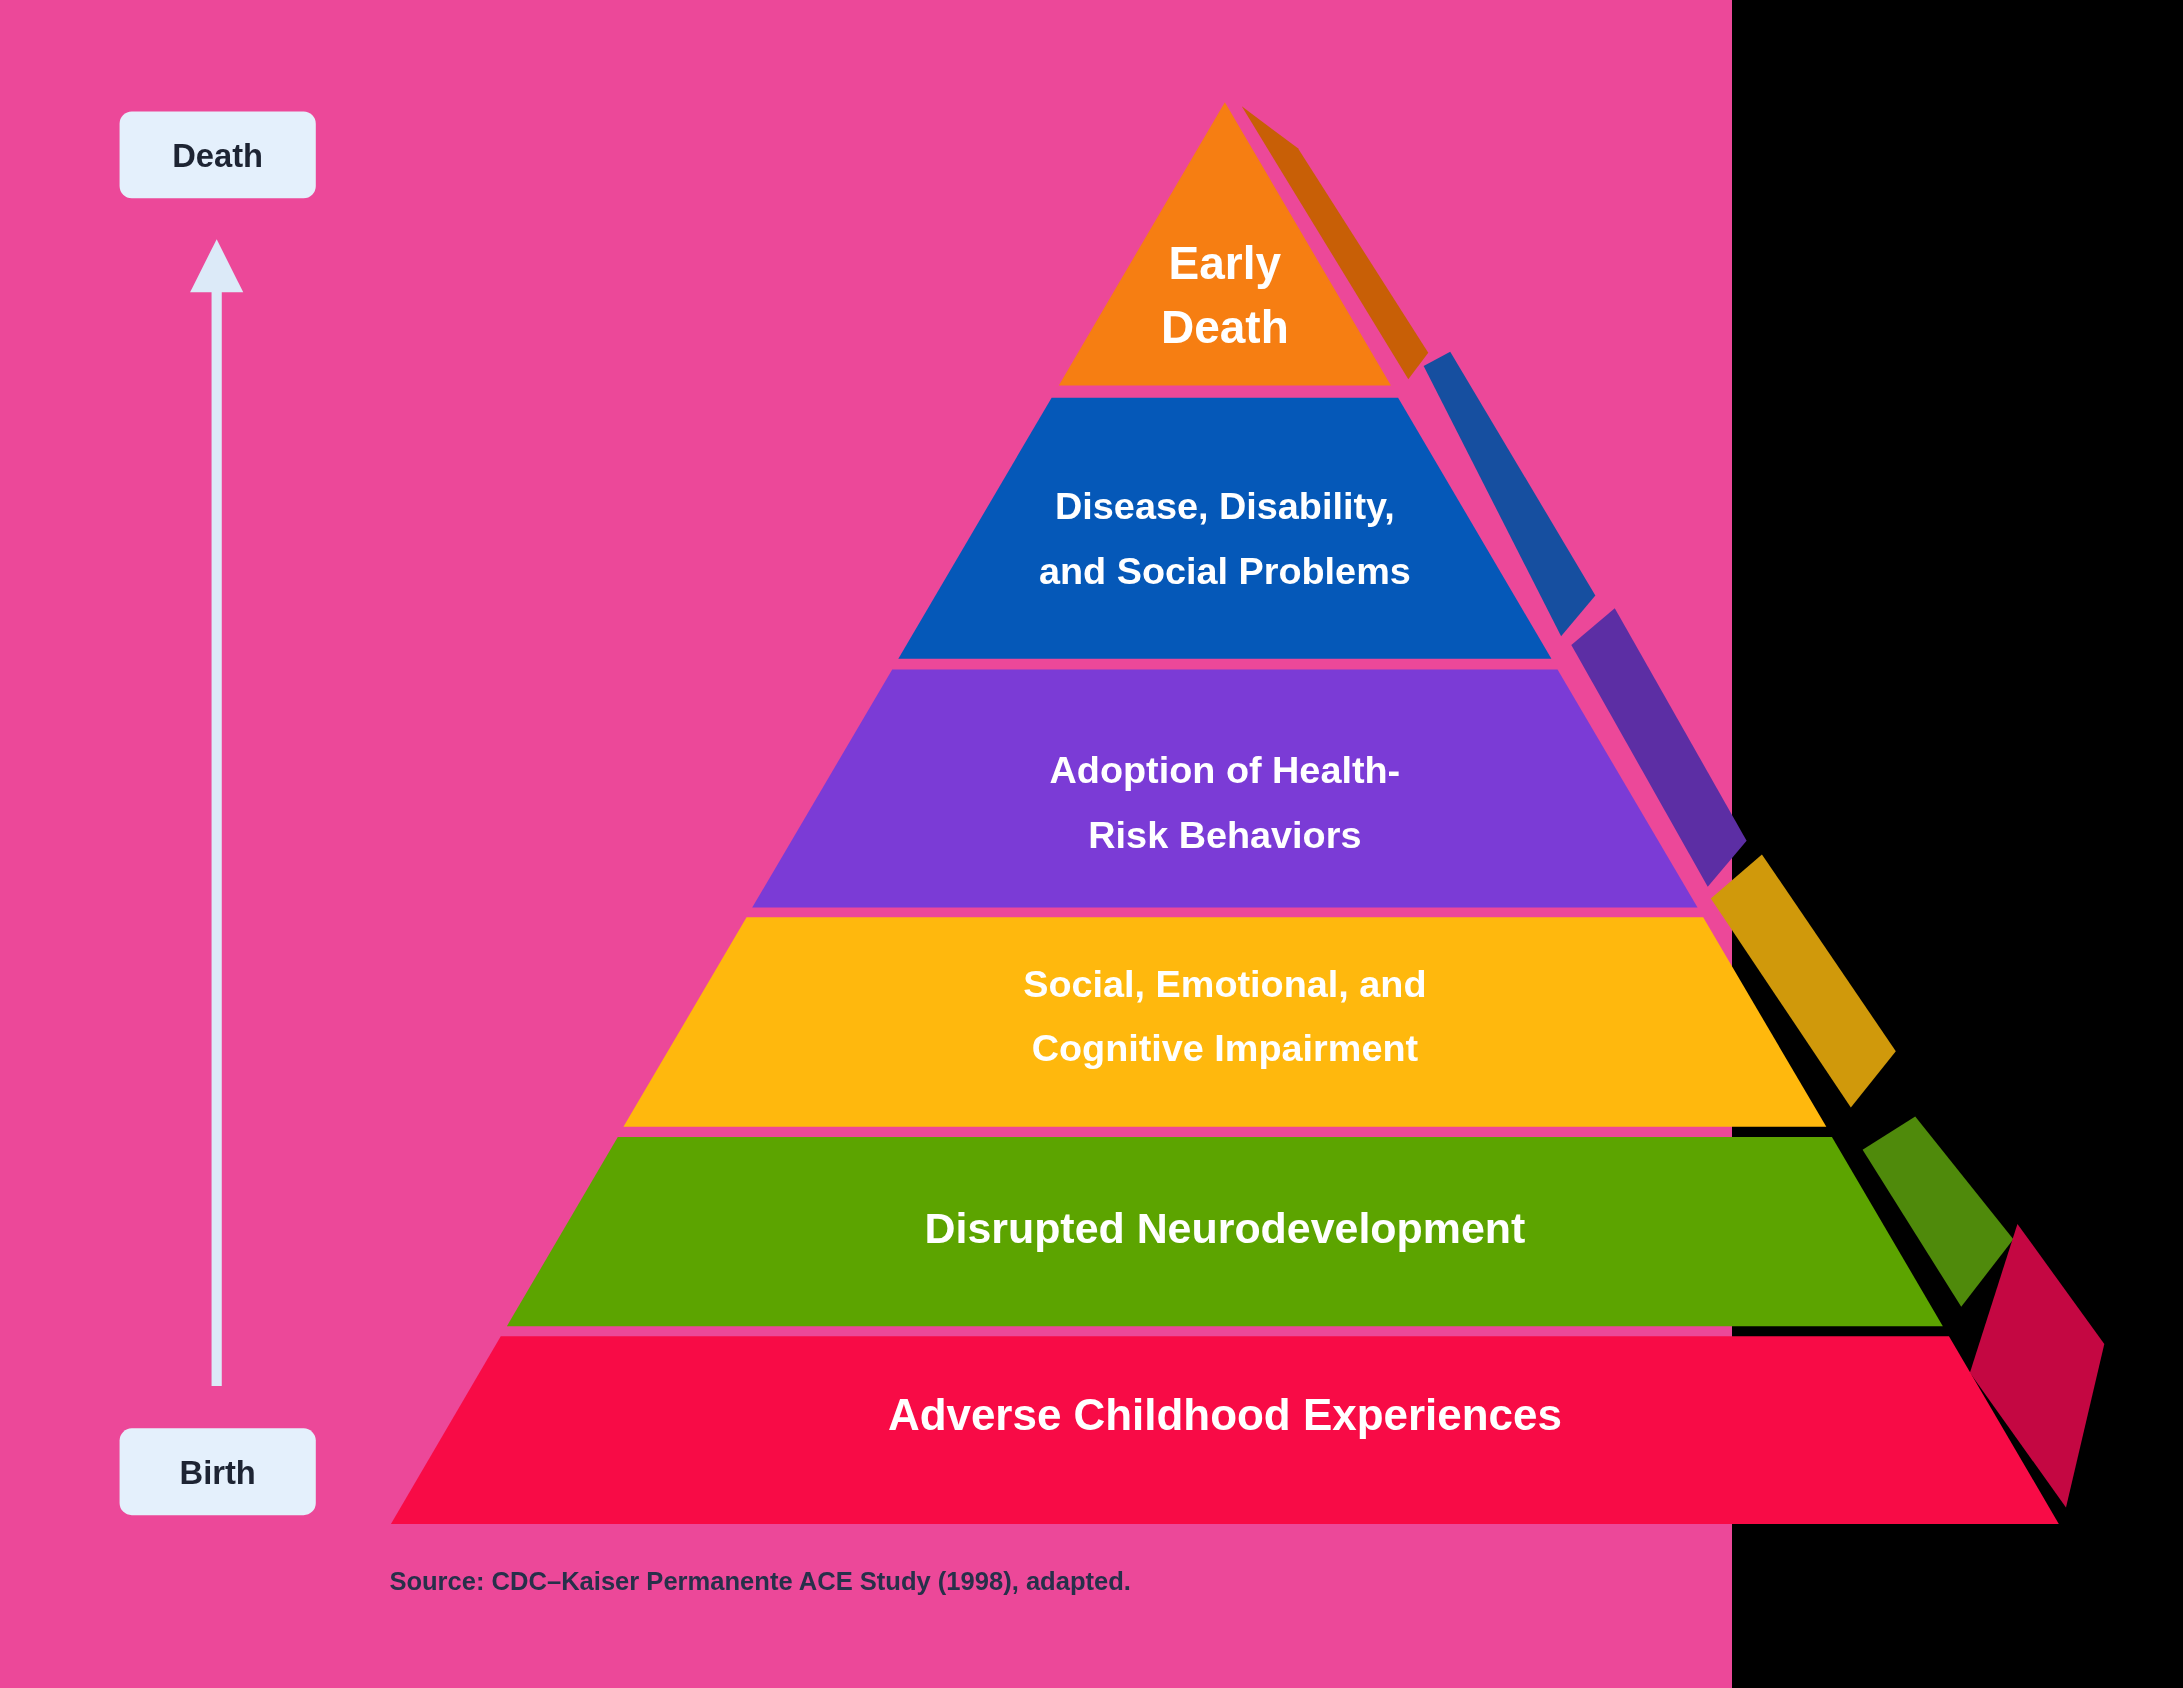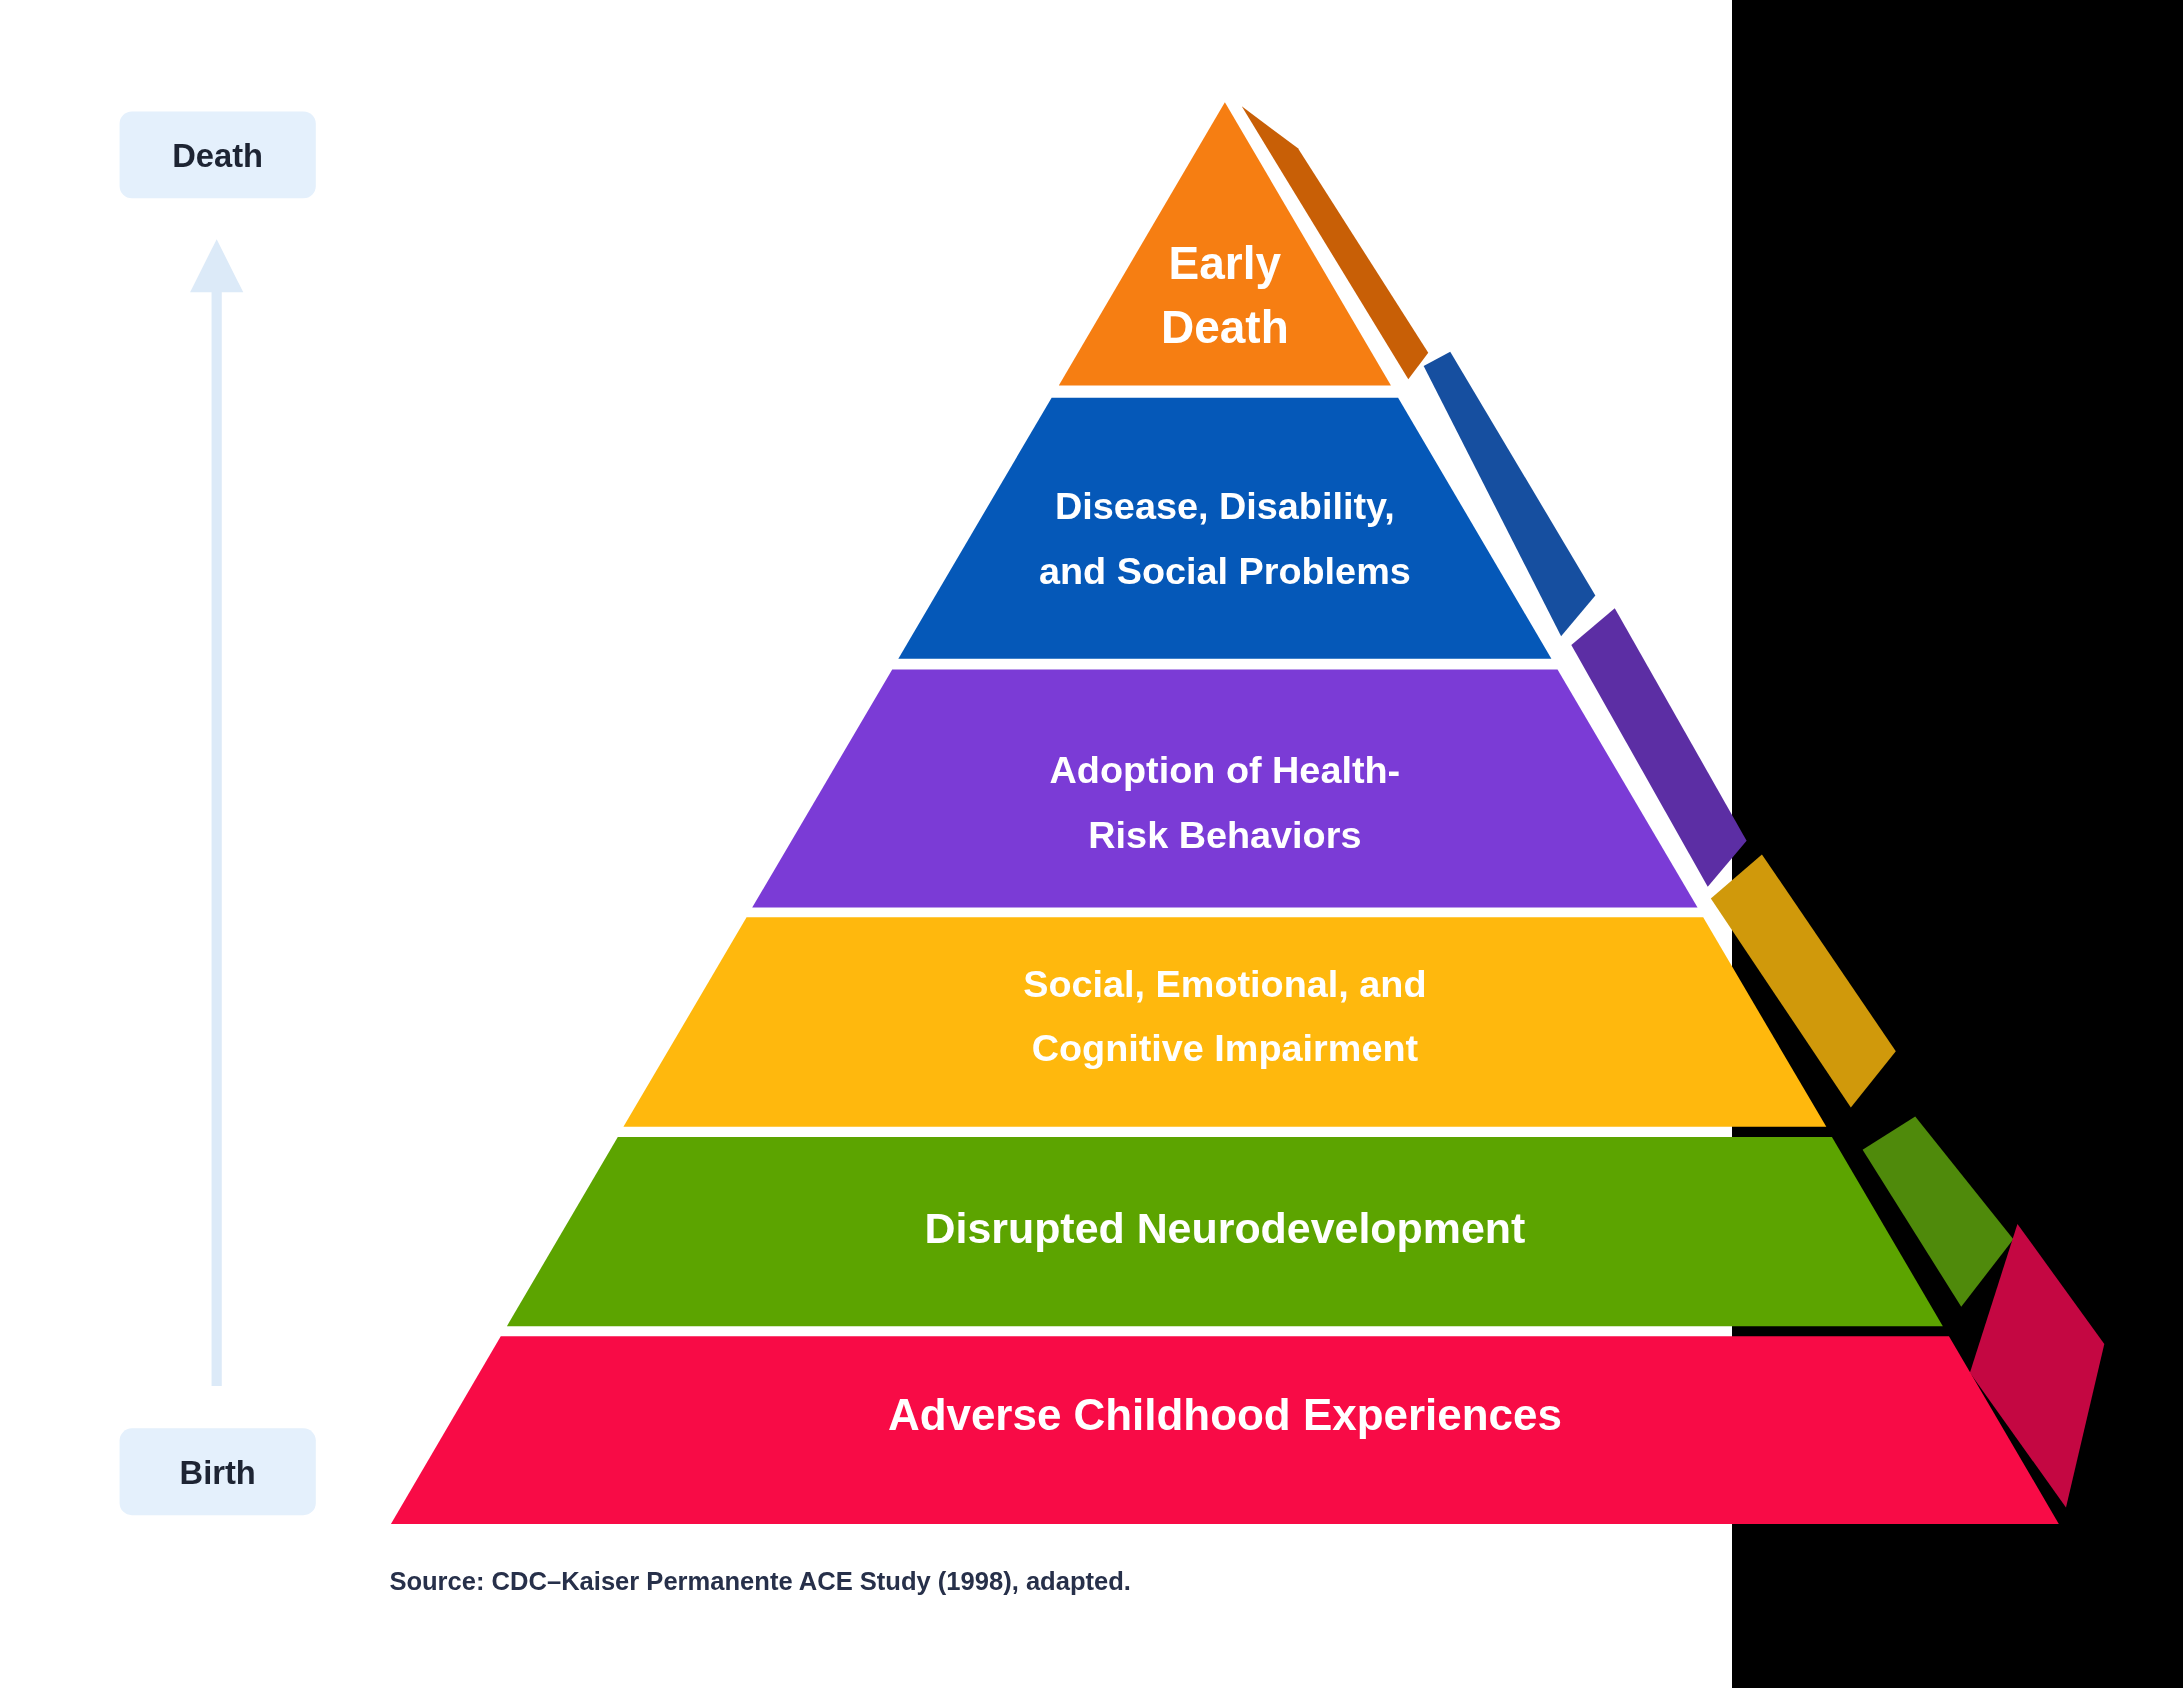--- a/index.html
+++ b/index.html
@@ -7,21 +7,21 @@
     padding: 0;
     background: #000000;
     width: 2183px;
     height: 1688px;
     overflow: hidden;
   }
   .stage {
     position: relative;
     width: 1732px;
     height: 1688px;
-    background: #ffffff;
+    background: #ec4899;
   }
   svg { display: block; }
   text {
     font-family: "Liberation Sans", sans-serif;
   }
   .band-label {
     font-weight: 800;
     text-anchor: middle;
   }
   .axis-label {

